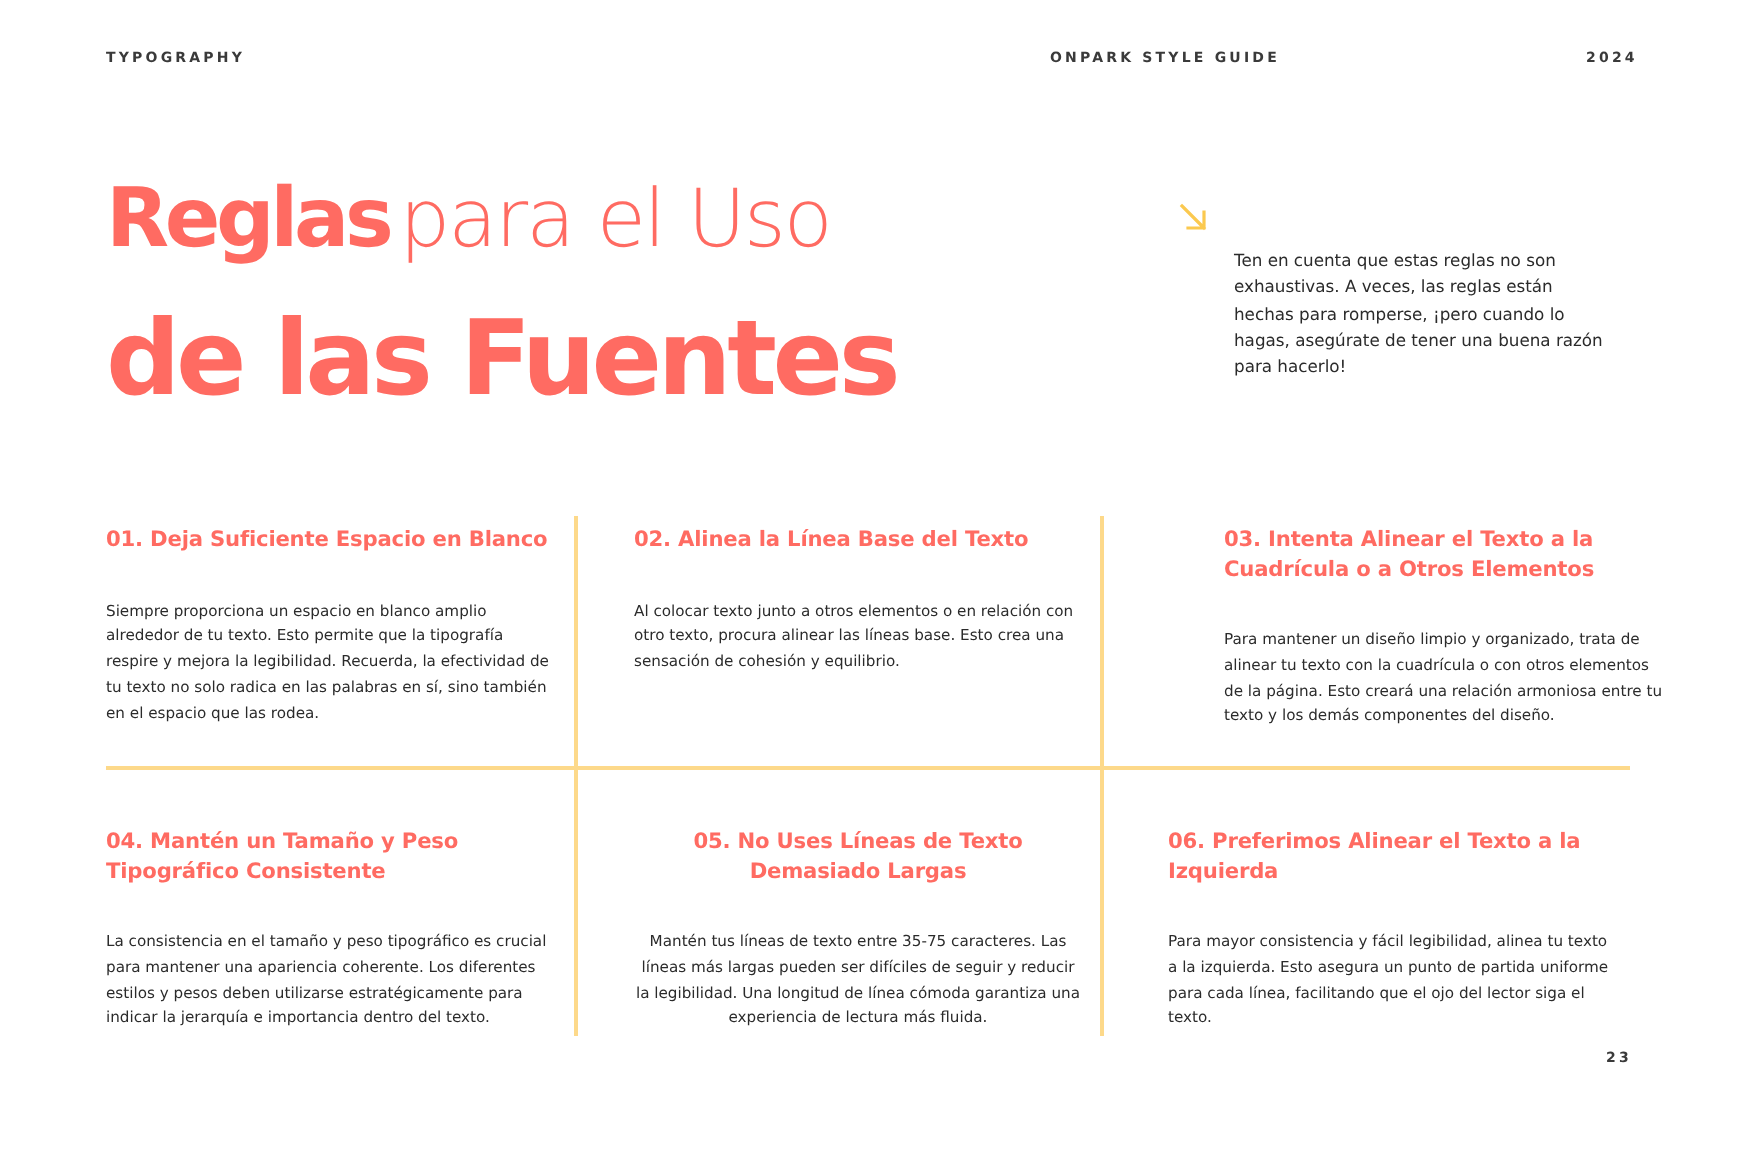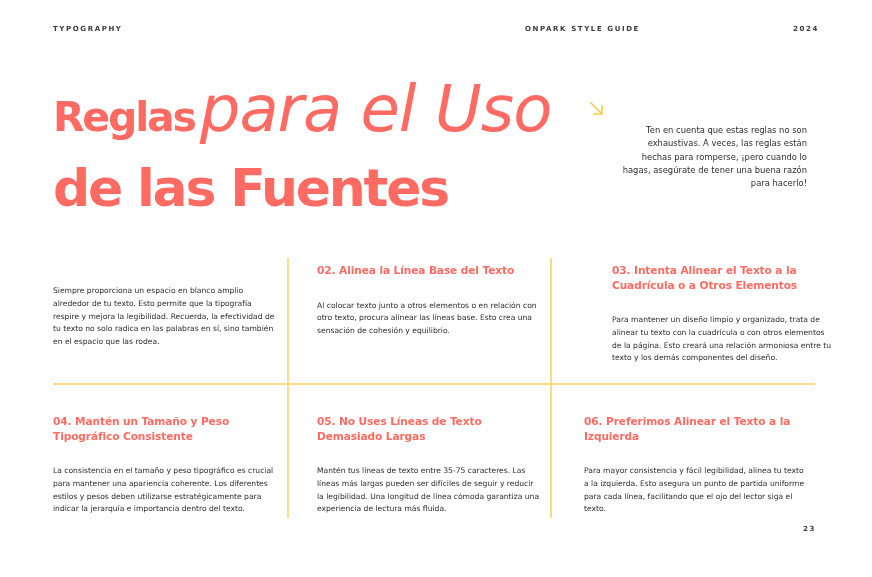--- a/index.html
+++ b/index.html
@@ -7,26 +7,26 @@
   body { position: relative; font-family: "Liberation Sans", "DejaVu Sans", sans-serif; color: #2b2b2b; }
 
   .hdr { position: absolute; top: 25px; font-size: 7px; font-weight: 700; letter-spacing: 1.6px; color: #3a3a3a; font-family: "DejaVu Sans", sans-serif; }
   .hdr-left { left: 53px; }
   .hdr-mid { left: 525px; }
   .hdr-right { left: 793px; }
 
   .title { position: absolute; left: 53px; top: 78px; color: #ff6b62; font-family: "DejaVu Sans", sans-serif; line-height: 63px; }
   .title .l1 { white-space: nowrap; }
   .title .bold { font-weight: 700; font-size: 41px; letter-spacing: -2.2px; }
-  .title .ital { font-style: italic; font-weight: 300; font-size: 64px; letter-spacing: -1px; }
+  .title .ital { font-weight: 300; font-size: 40px; letter-spacing: -1px; }
   .title .l2 { font-weight: 700; font-size: 52px; letter-spacing: -2.2px; white-space: nowrap; }
 
   .arrow { position: absolute; left: 589px; top: 101px; width: 16px; height: 16px; }
 
-  .intro { position: absolute; left: 617px; top: 124px; width: 190px; font-size: 8.4px; line-height: 13.3px; color: #2b2b2b; font-family: "DejaVu Sans", sans-serif; text-align: right; }
+  .intro { position: absolute; left: 617px; top: 124px; width: 190px; font-size: 8.4px; line-height: 13.3px; color: #2b2b2b; font-family: "DejaVu Sans", sans-serif; }
 
   .vline { position: absolute; width: 1.5px; background: #fdd98a; }
   .hline { position: absolute; height: 1.5px; background: #fdd98a; }
 
   .card { position: absolute; font-family: "DejaVu Sans", sans-serif; }
   .card h3 { color: #ff6b62; font-size: 10.6px; font-weight: 700; line-height: 14.5px; letter-spacing: -0.1px; }
   .card p { margin-top: 22px; font-size: 7.6px; line-height: 12.8px; color: #2b2b2b; }
 
   .pageno { position: absolute; left: 803px; top: 525px; font-size: 7px; font-weight: 700; letter-spacing: 1.6px; color: #3a3a3a; font-family: "DejaVu Sans", sans-serif; }
 </style>
@@ -49,36 +49,37 @@
   <path d="M2 2 L13 13 M5 13 L13 13 L13 5" stroke="#fbc94f" stroke-width="1.6" fill="none" stroke-linecap="square"></path>
 </svg>
 
 <div class="intro">Ten en cuenta que estas reglas no son exhaustivas. A veces, las reglas están hechas para romperse, ¡pero cuando lo hagas, asegúrate de tener una buena razón para hacerlo!</div>
 
 <div class="vline" style="left:287px; top:258px; height:260px;"></div>
 <div class="vline" style="left:550px; top:258px; height:260px;"></div>
 <div class="hline" style="left:53px; top:383px; width:762px;"></div>
 
 <div class="card" style="left:53px; top:263px; width:224px;">
+  <h3>01. Deja Suficiente Espacio en Blanco</h3>
   <p>Siempre proporciona un espacio en blanco amplio alrededor de tu texto. Esto permite que la tipografía respire y mejora la legibilidad. Recuerda, la efectividad de tu texto no solo radica en las palabras en sí, sino también en el espacio que las rodea.</p>
 </div>
 <div class="card" style="left:317px; top:263px; width:224px;">
   <h3>02. Alinea la Línea Base del Texto</h3>
   <p>Al colocar texto junto a otros elementos o en relación con otro texto, procura alinear las líneas base. Esto crea una sensación de cohesión y equilibrio.</p>
 </div>
 <div class="card" style="left:612px; top:263px; width:224px;">
   <h3>03. Intenta Alinear el Texto a la Cuadrícula o a Otros Elementos</h3>
   <p>Para mantener un diseño limpio y organizado, trata de alinear tu texto con la cuadrícula o con otros elementos de la página. Esto creará una relación armoniosa entre tu texto y los demás componentes del diseño.</p>
 </div>
 
 <div class="card" style="left:53px; top:414px; width:224px;">
   <h3>04. Mantén un Tamaño y Peso Tipográfico Consistente</h3>
   <p>La consistencia en el tamaño y peso tipográfico es crucial para mantener una apariencia coherente. Los diferentes estilos y pesos deben utilizarse estratégicamente para indicar la jerarquía e importancia dentro del texto.</p>
 </div>
-<div class="card" style="left:317px; top:414px; width:224px;">
+<div class="card" style="left:317px; top:414px; width:224px;text-align:center;">
   <h3>05. No Uses Líneas de Texto Demasiado Largas</h3>
   <p>Mantén tus líneas de texto entre 35-75 caracteres. Las líneas más largas pueden ser difíciles de seguir y reducir la legibilidad. Una longitud de línea cómoda garantiza una experiencia de lectura más fluida.</p>
 </div>
 <div class="card" style="left:584px; top:414px; width:224px;">
   <h3>06. Preferimos Alinear el Texto a la Izquierda</h3>
   <p>Para mayor consistencia y fácil legibilidad, alinea tu texto a la izquierda. Esto asegura un punto de partida uniforme para cada línea, facilitando que el ojo del lector siga el texto.</p>
 </div>
 
 <div class="pageno">23</div>
 

